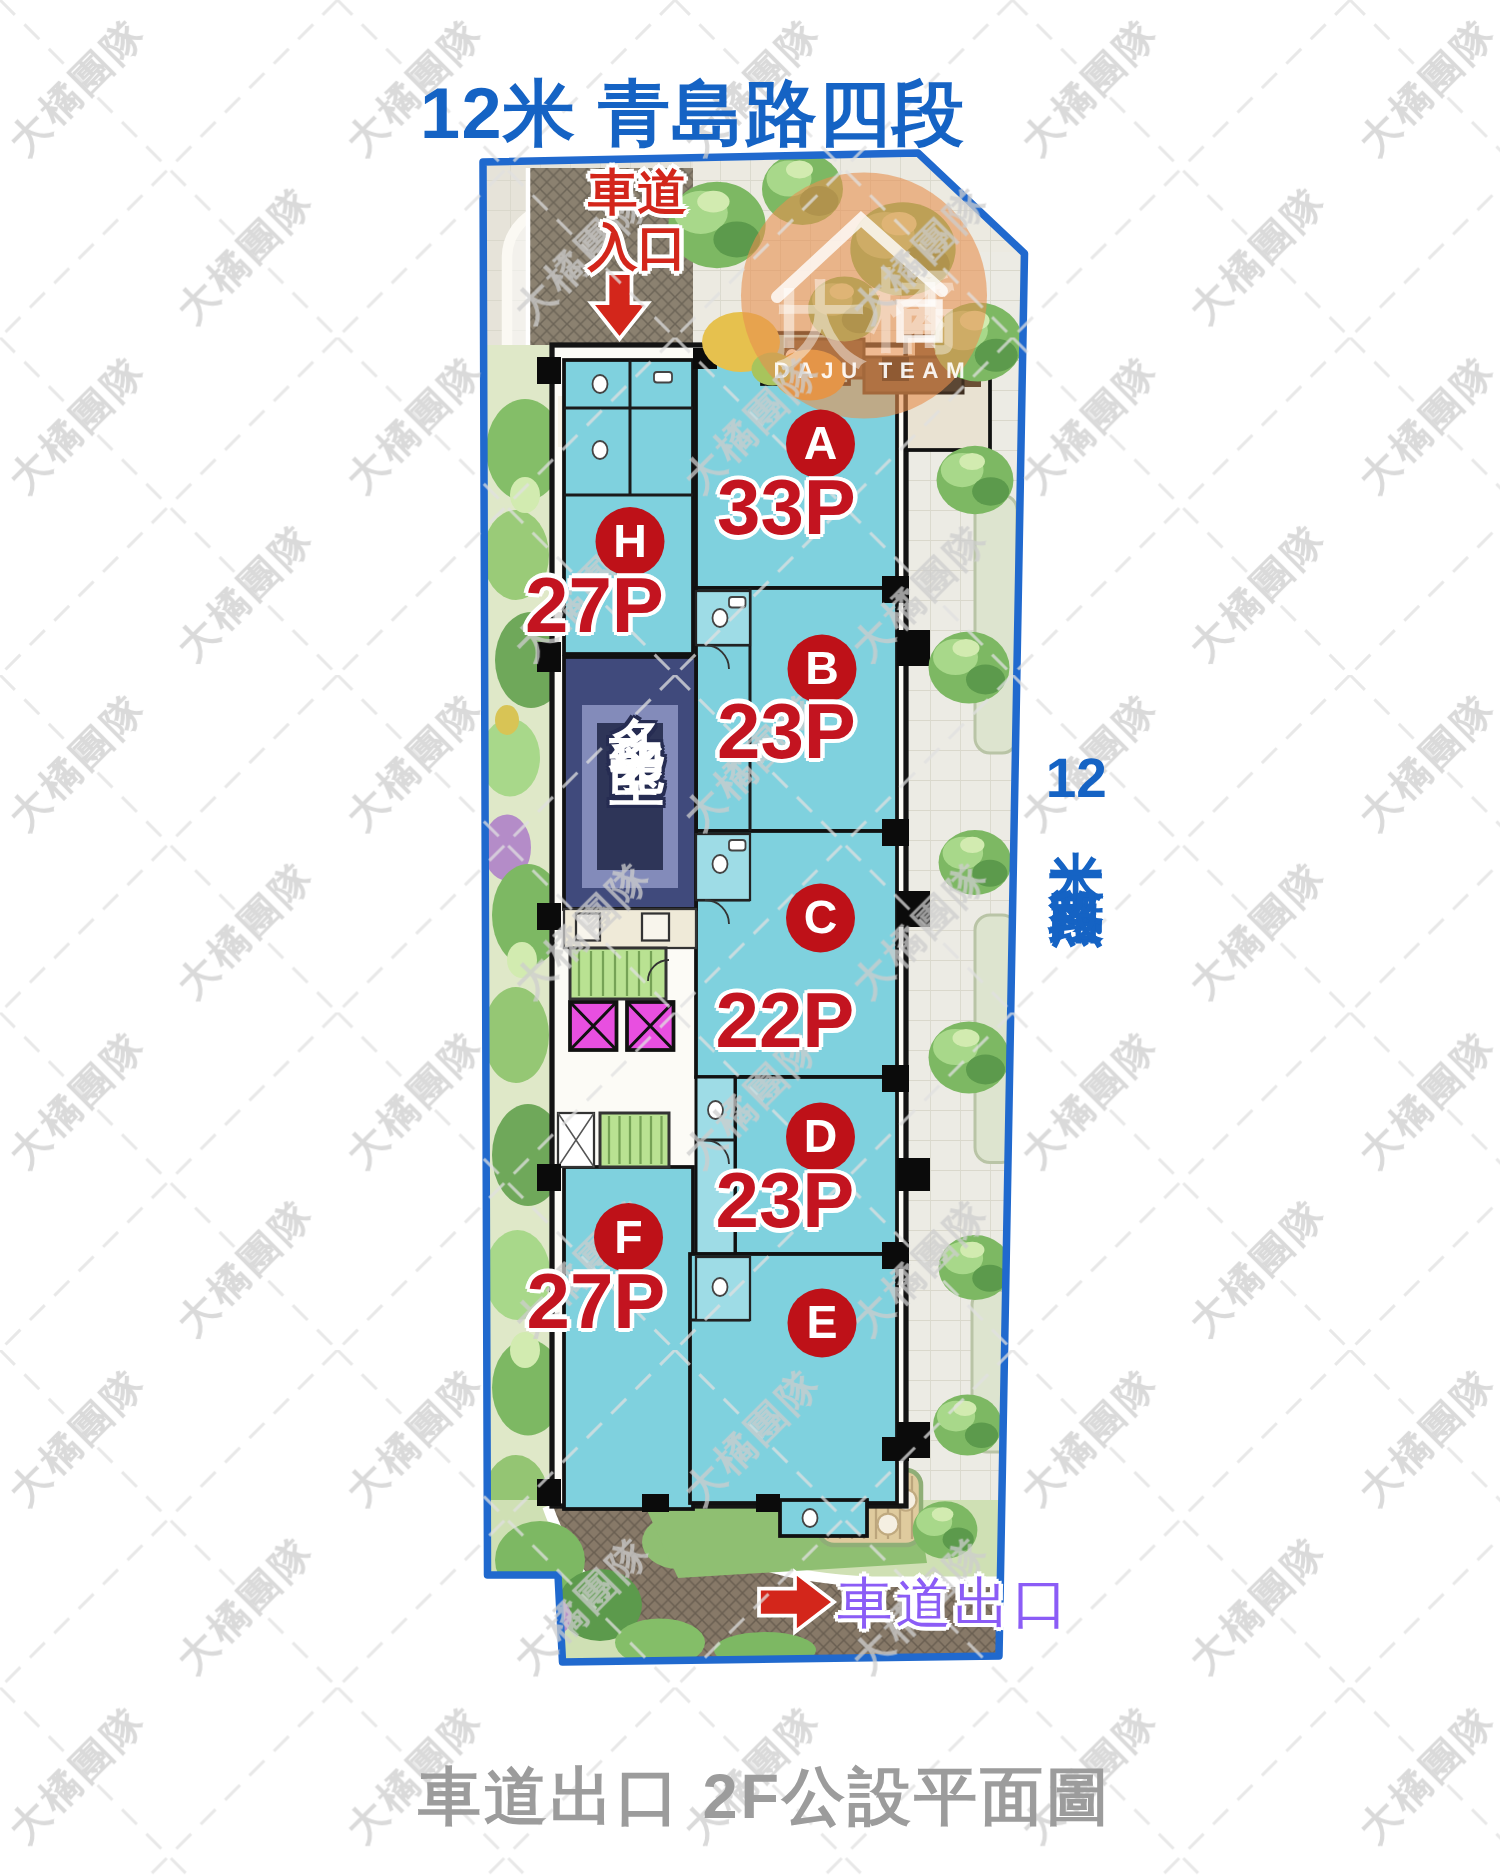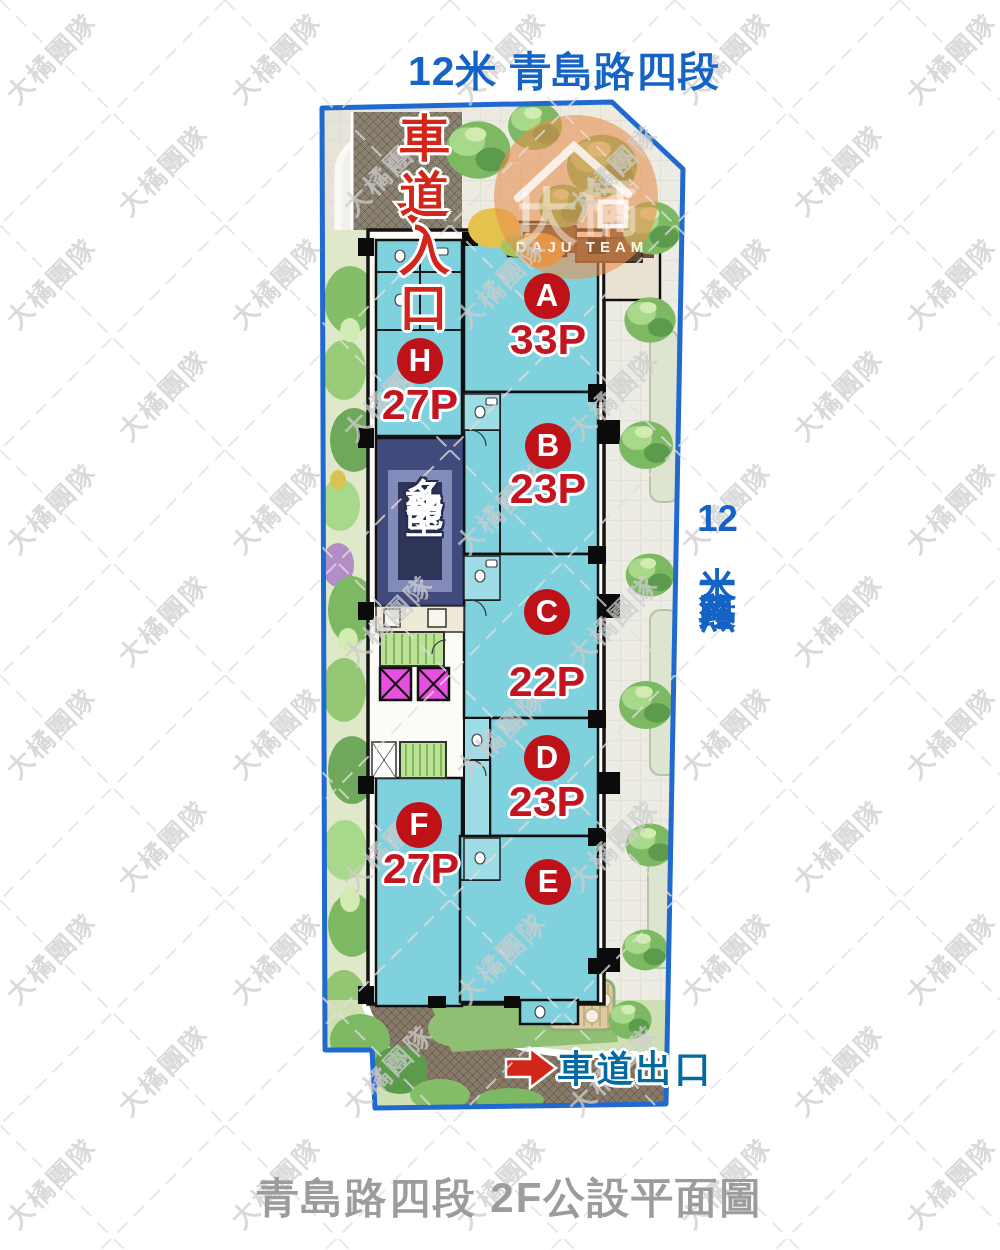--- a/index.html
+++ b/index.html
@@ -1,34 +1,34 @@
 <!DOCTYPE html>
 <html><head>
 <meta charset="utf-8">
 <style>
   html,body{margin:0;padding:0;background:#fff;}
   .stage{position:relative;width:1000px;height:1250px;overflow:hidden;background:#ffffff;
          font-family:"Liberation Sans",sans-serif;}
   .plan-svg{position:absolute;left:0;top:0;width:1000px;height:1250px;}
   .lbl{position:absolute;white-space:pre-line;}
-  .street-top{left:280px;top:44px;width:440px;text-align:right;font-size:41px;font-weight:bold;
+  .street-top{left:280px;top:44px;width:440px;text-align:left;font-size:48px;font-weight:bold;
               color:#1563C4;letter-spacing:1px;}
   .street-right{left:699px;top:500px;height:300px;writing-mode:vertical-rl;text-orientation:upright;
                 font-size:37px;font-weight:bold;color:#1563C4;line-height:1.0;}
   .street-right .tcu{text-combine-upright:all;}
   .street-right .road{margin-top:26px;}
   .outline-white{text-shadow:-2px -2px 0 #fff,2px -2px 0 #fff,-2px 2px 0 #fff,2px 2px 0 #fff,
                  0 -3px 0 #fff,0 3px 0 #fff,-3px 0 0 #fff,3px 0 0 #fff;}
-  .entr{left:378px;top:110px;width:94px;text-align:center;font-size:50px;font-weight:800;
+  .entr{left:378px;top:110px;width:94px;text-align:center;font-size:33px;font-weight:800;
         line-height:1.12;color:#D3261B;}
-  .exit{left:558px;top:1044px;font-size:37px;font-weight:700;color:#0369a1;letter-spacing:2px;}
+  .exit{left:558px;top:1044px;font-size:37px;font-weight:400;color:#8b5cf6;letter-spacing:2px;}
   .unit-circle{position:absolute;width:46px;height:46px;border-radius:50%;background:#BE1118;
                color:#fff;font-size:31px;font-weight:bold;text-align:center;line-height:46px;}
-  .unit-size{position:absolute;width:140px;height:46px;text-align:center;line-height:46px;
-             font-size:43px;font-weight:800;color:#C31420;}
+  .unit-size{position:absolute;width:140px;height:46px;line-height:46px;
+             font-size:52px;font-weight:800;color:#C31420;}
   .u-a{left:524px;top:273px;} .su-a{left:478px;top:316px;}
   .u-b{left:525px;top:423px;} .su-b{left:478px;top:465px;}
   .u-c{left:524px;top:589px;} .su-c{left:477px;top:658px;}
   .u-d{left:524px;top:735px;} .su-d{left:477px;top:778px;}
   .u-e{left:525px;top:859px;} .su-e{left:480px;top:903px;}
   .u-f{left:396px;top:802px;} .su-f{left:351px;top:845px;}
   .u-h{left:397px;top:338px;} .su-h{left:350px;top:381px;}
   .multi-room{left:399px;top:448px;writing-mode:vertical-rl;text-orientation:upright;
               font-size:37px;font-weight:800;color:#fff;letter-spacing:7px;
               text-shadow:-2px -2px 0 #262C52,2px -2px 0 #262C52,-2px 2px 0 #262C52,
@@ -275,15 +275,15 @@
 <div class="unit-circle u-d">D</div>
 <div class="unit-size su-d outline-white">23P</div>
 <div class="unit-circle u-e">E</div>
 <div class="unit-circle u-f">F</div>
 <div class="unit-size su-f outline-white">27P</div>
 <div class="unit-circle u-h">H</div>
 <div class="unit-size su-h outline-white">27P</div>
 
 <div class="lbl multi-room">多功能室</div>
 
-<div class="lbl page-title">青島路四段 2F公設平面圖</div>
+<div class="lbl page-title">車道出口 2F公設平面圖</div>
 
 </div>
 
 </body></html>

